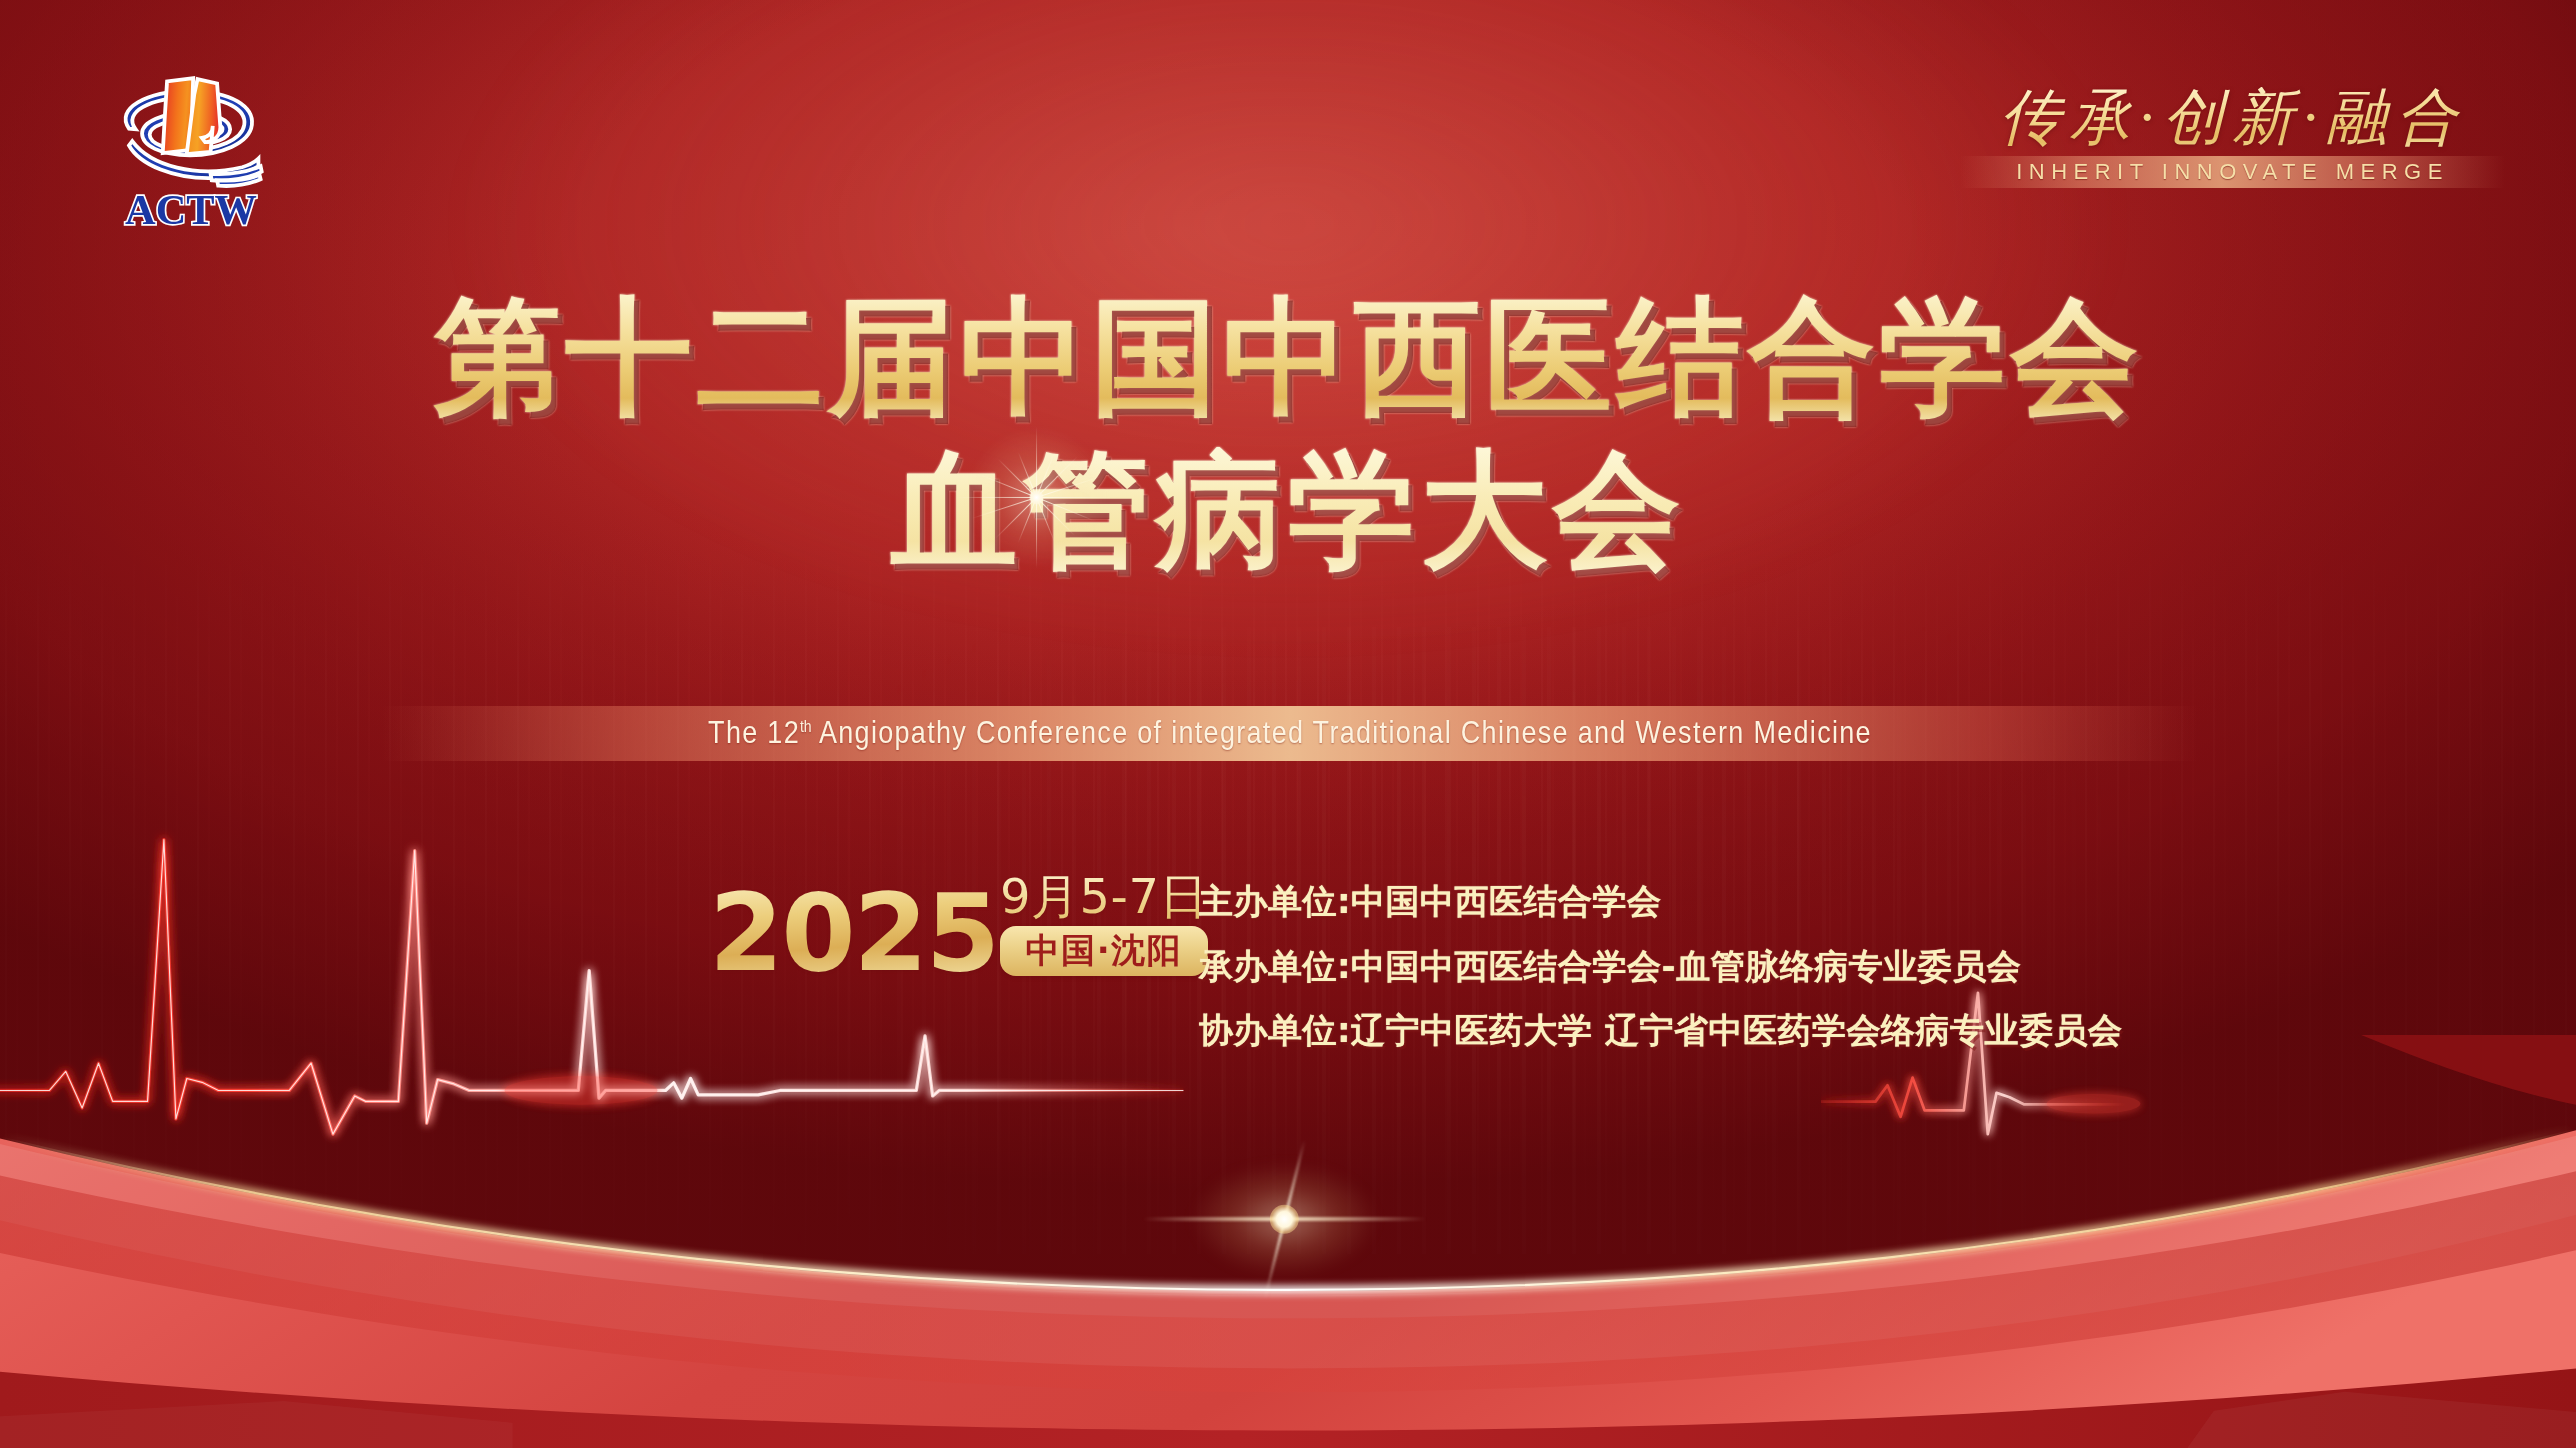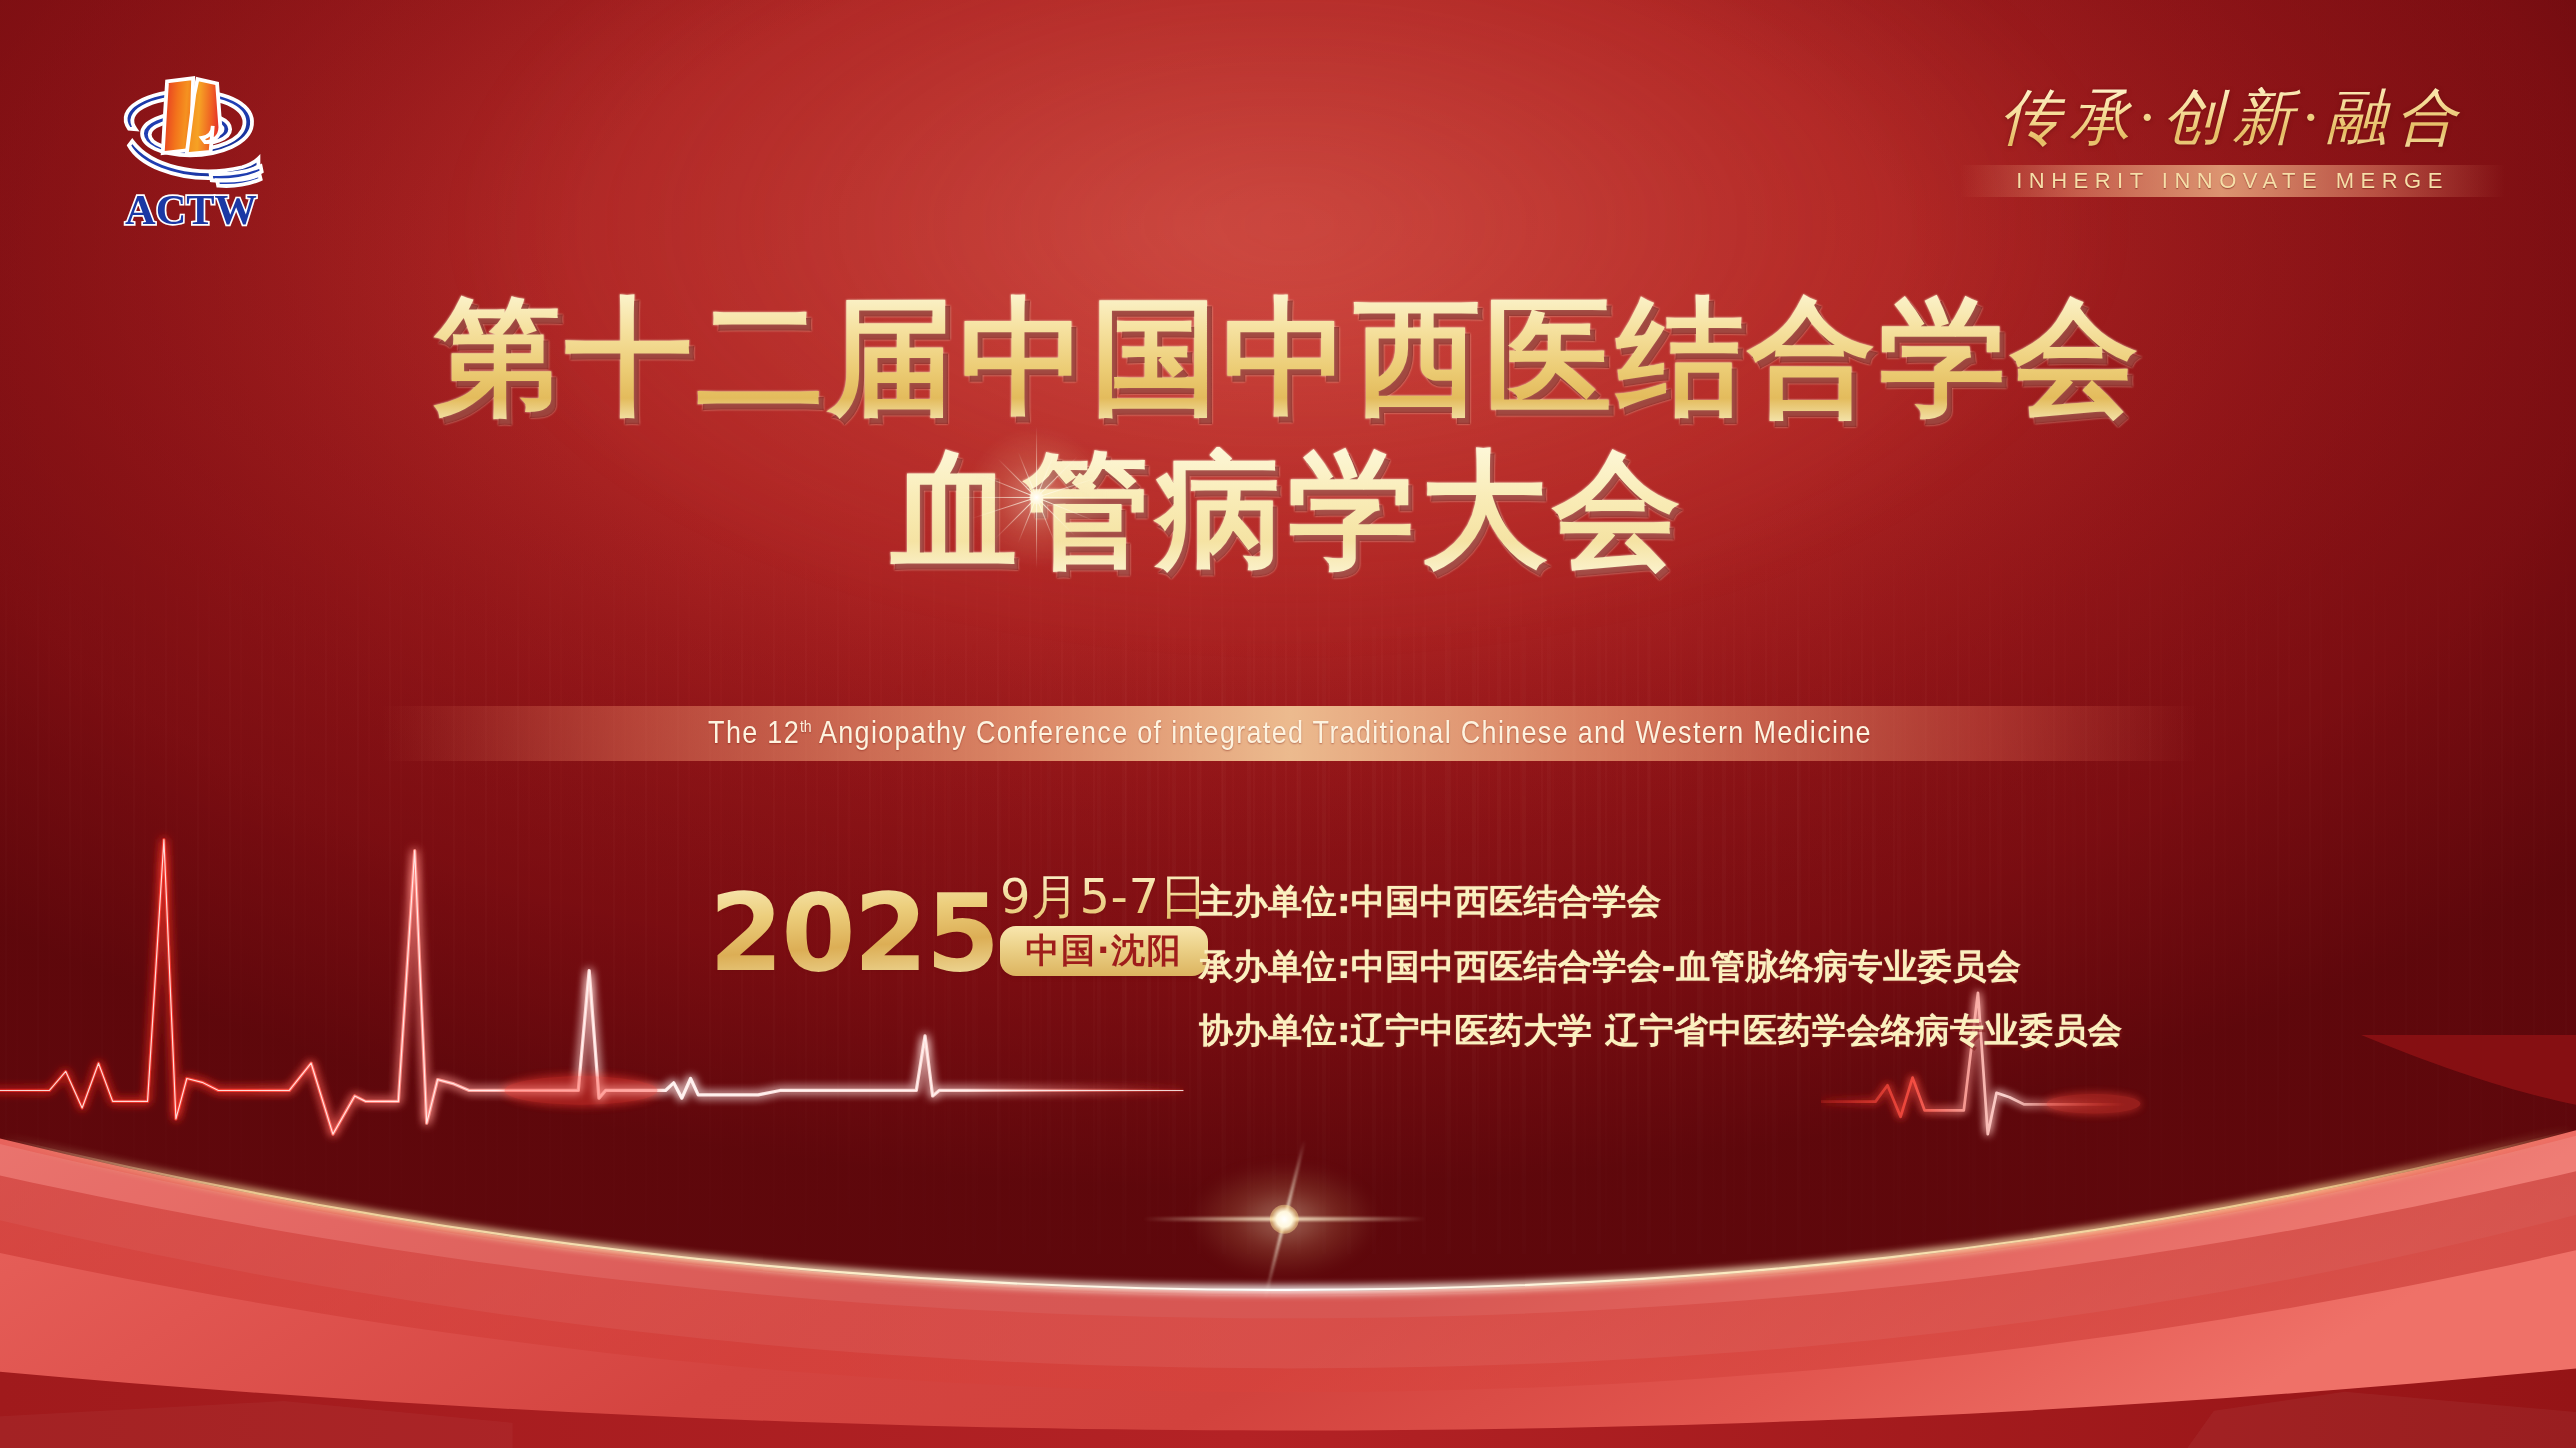--- a/index.html
+++ b/index.html
@@ -91,21 +91,21 @@
   .slogan{position:absolute;right:71px;top:87px;text-align:center;width:545px;}
   .slogan-cn{
     font-family:"Liberation Serif","DejaVu Serif",serif;
     font-size:61px;font-weight:400;font-style:italic;letter-spacing:8.7px;
     white-space:nowrap;line-height:1;
     background:linear-gradient(178deg,#fff6d2 2%,#f6dc98 38%,#e5bc63 72%,#f4e0a6 100%);
     -webkit-background-clip:text;background-clip:text;color:transparent;
     filter:drop-shadow(0 1.6px 2.2px rgba(90,8,10,.5));
   }
   .slogan-bar{
-    position:relative;margin-top:17px;height:32px;width:545px;
+    position:relative;margin-top:8px;height:32px;width:545px;
     background:linear-gradient(90deg,rgba(214,104,84,.0) 0%,rgba(235,155,120,.52) 22%,rgba(248,196,146,.72) 48%,rgba(232,142,112,.5) 76%,rgba(210,96,80,0) 100%);
   }
   .slogan-en{
     position:absolute;inset:0;display:flex;align-items:center;justify-content:center;
     font-size:22px;letter-spacing:6.5px;color:#f6dfa8;white-space:nowrap;
     text-shadow:0 0.5px 1.1px rgba(110,16,14,.55);
   }
 
   
   .title-wrap{position:absolute;left:0;right:0;top:294px;text-align:center;}

